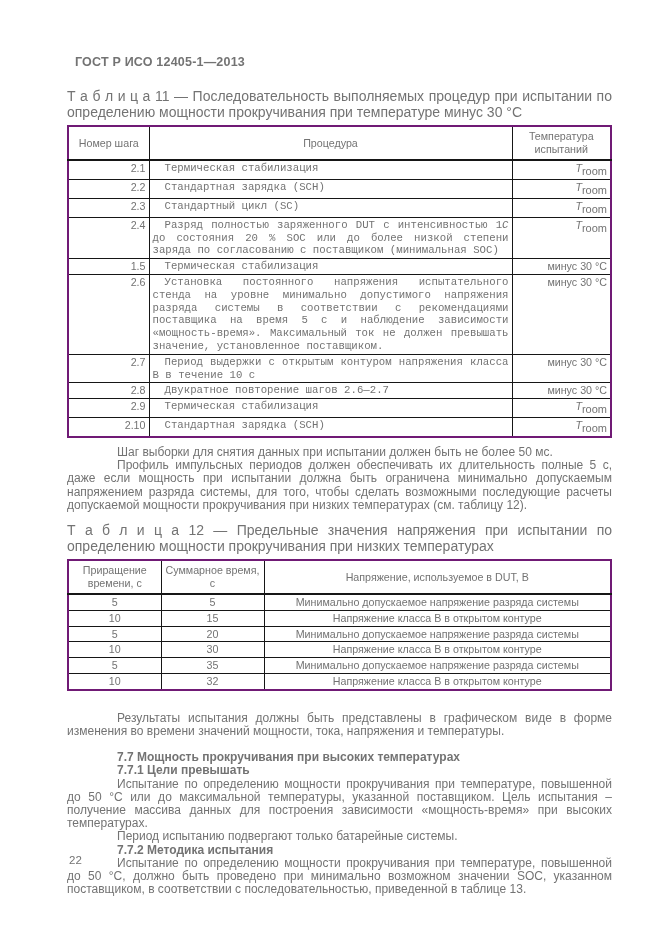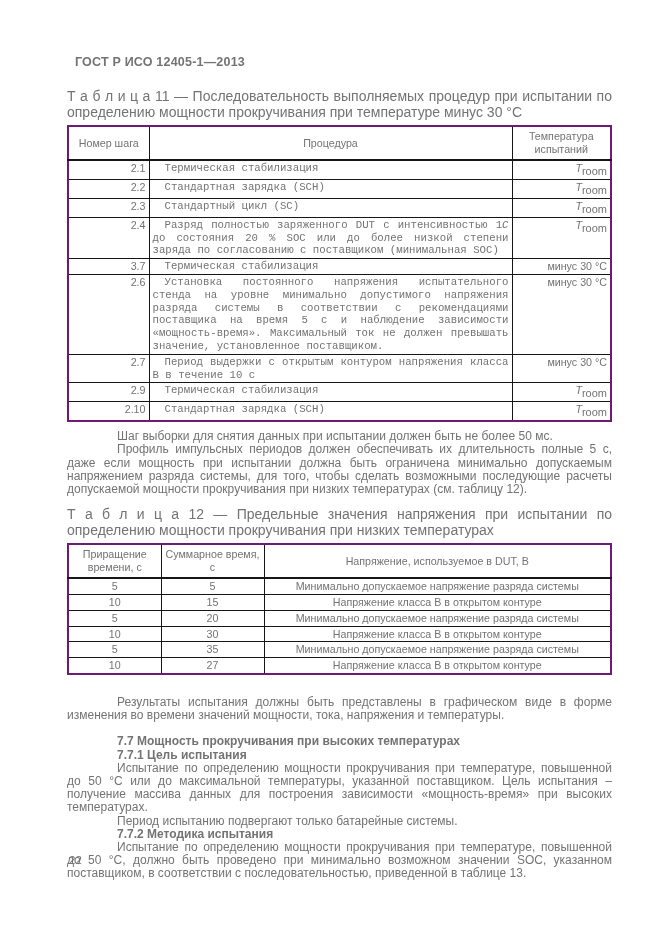--- a/index.html
+++ b/index.html
@@ -110,32 +110,37 @@
             <td class="c-step">2.3</td>
             <td class="c-proc">Стандартный цикл (SC)</td>
             <td class="c-temp"><span class="troom"><i>T</i><sub>room</sub></span></td>
           </tr>
           <tr>
             <td class="c-step">2.4</td>
             <td class="c-proc">Разряд полностью заряженного DUT с интенсивностью 1<i>С</i> до состояния 20 % SOC или до более низкой степени заряда по согласованию с поставщиком (минимальная SOC)</td>
             <td class="c-temp"><span class="troom"><i>T</i><sub>room</sub></span></td>
           </tr>
           <tr>
-            <td class="c-step">3.7</td>
+            <td class="c-step">1.5</td>
             <td class="c-proc">Термическая стабилизация</td>
             <td class="c-temp">минус 30 °С</td>
           </tr>
           <tr>
             <td class="c-step">2.6</td>
             <td class="c-proc">Установка постоянного напряжения испытательного стенда на уровне минимально допустимого напряжения разряда системы в соответствии с рекомендациями поставщика на время 5 с и наблюдение зависимости «мощность-время». Максимальный ток не должен превышать значение, установленное поставщиком.</td>
             <td class="c-temp">минус 30 °С</td>
           </tr>
           <tr>
             <td class="c-step">2.7</td>
             <td class="c-proc">Период выдержки с открытым контуром напряжения класса В в течение 10 с</td>
+            <td class="c-temp">минус 30 °С</td>
+          </tr>
+          <tr>
+            <td class="c-step">2.8</td>
+            <td class="c-proc">Двукратное повторение шагов 2.6—2.7</td>
             <td class="c-temp">минус 30 °С</td>
           </tr>
           <tr>
             <td class="c-step">2.9</td>
             <td class="c-proc">Термическая стабилизация</td>
             <td class="c-temp"><span class="troom"><i>T</i><sub>room</sub></span></td>
           </tr>
           <tr>
             <td class="c-step">2.10</td>
             <td class="c-proc">Стандартная зарядка (SCH)</td>
@@ -183,34 +188,34 @@
             <td>30</td>
             <td>Напряжение класса В в открытом контуре</td>
           </tr>
           <tr>
             <td>5</td>
             <td>35</td>
             <td>Минимально допускаемое напряжение разряда системы</td>
           </tr>
           <tr>
             <td>10</td>
-            <td>27</td>
+            <td>32</td>
             <td>Напряжение класса В в открытом контуре</td>
           </tr>
         </tbody>
     </table>
 
     <div class="gap"></div>
 
     <p class="body-p">Результаты испытания должны быть представлены в графическом виде в форме изменения во времени значений мощности, тока, напряжения и температуры.</p>
 
     <div class="gap"></div>
 
     <p class="body-p heading">7.7 Мощность прокручивания при высоких температурах</p>
-    <p class="body-p heading">7.7.1 Цель испытания</p>
+    <p class="body-p heading">7.7.1 Цели превышать</p>
     <p class="body-p">Испытание по определению мощности прокручивания при температуре, повышенной до 50 °С или до максимальной температуры, указанной поставщиком. Цель испытания – получение массива данных для построения зависимости «мощность-время» при высоких температурах.</p>
     <p class="body-p">Период испытанию подвергают только батарейные системы.</p>
     <p class="body-p heading">7.7.2 Методика испытания</p>
     <p class="body-p">Испытание по определению мощности прокручивания при температуре, повышенной до 50 °С, должно быть проведено при минимально возможном значении SOC, указанном поставщиком, в соответствии с последовательностью, приведенной в  таблице 13.</p>
 
   </div>
 
   <div class="page-number">22</div>
 </div>
 

